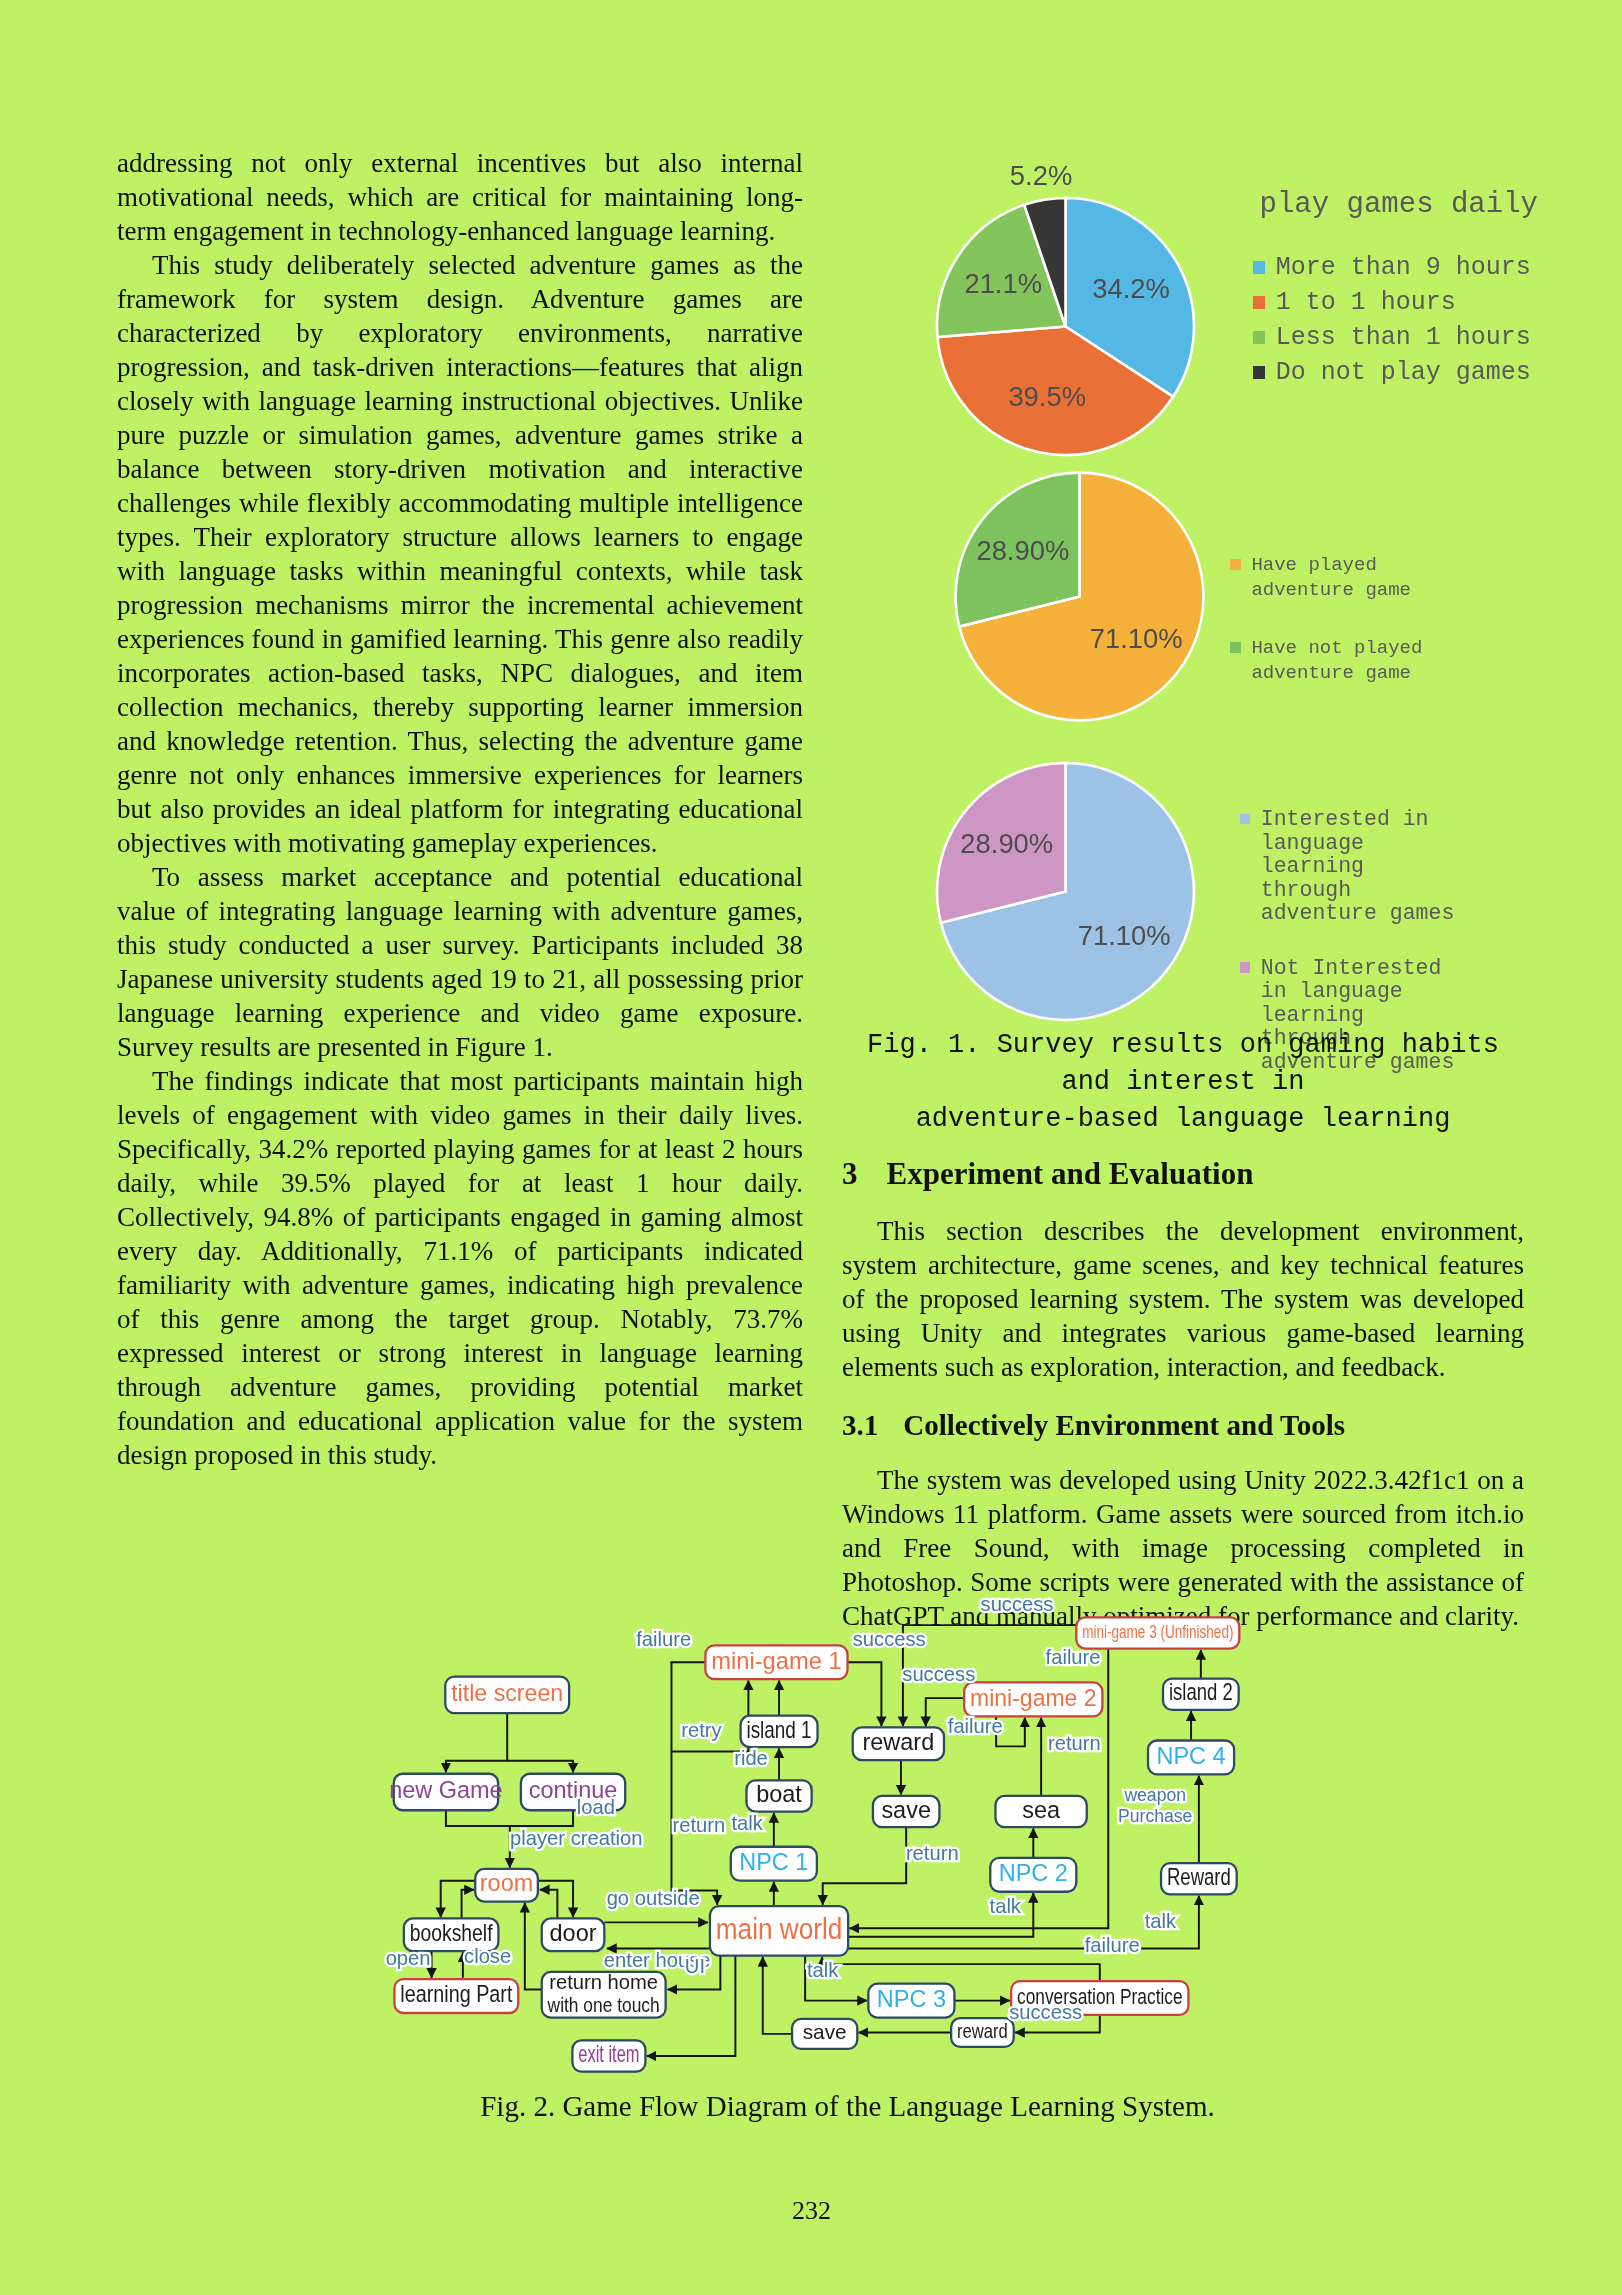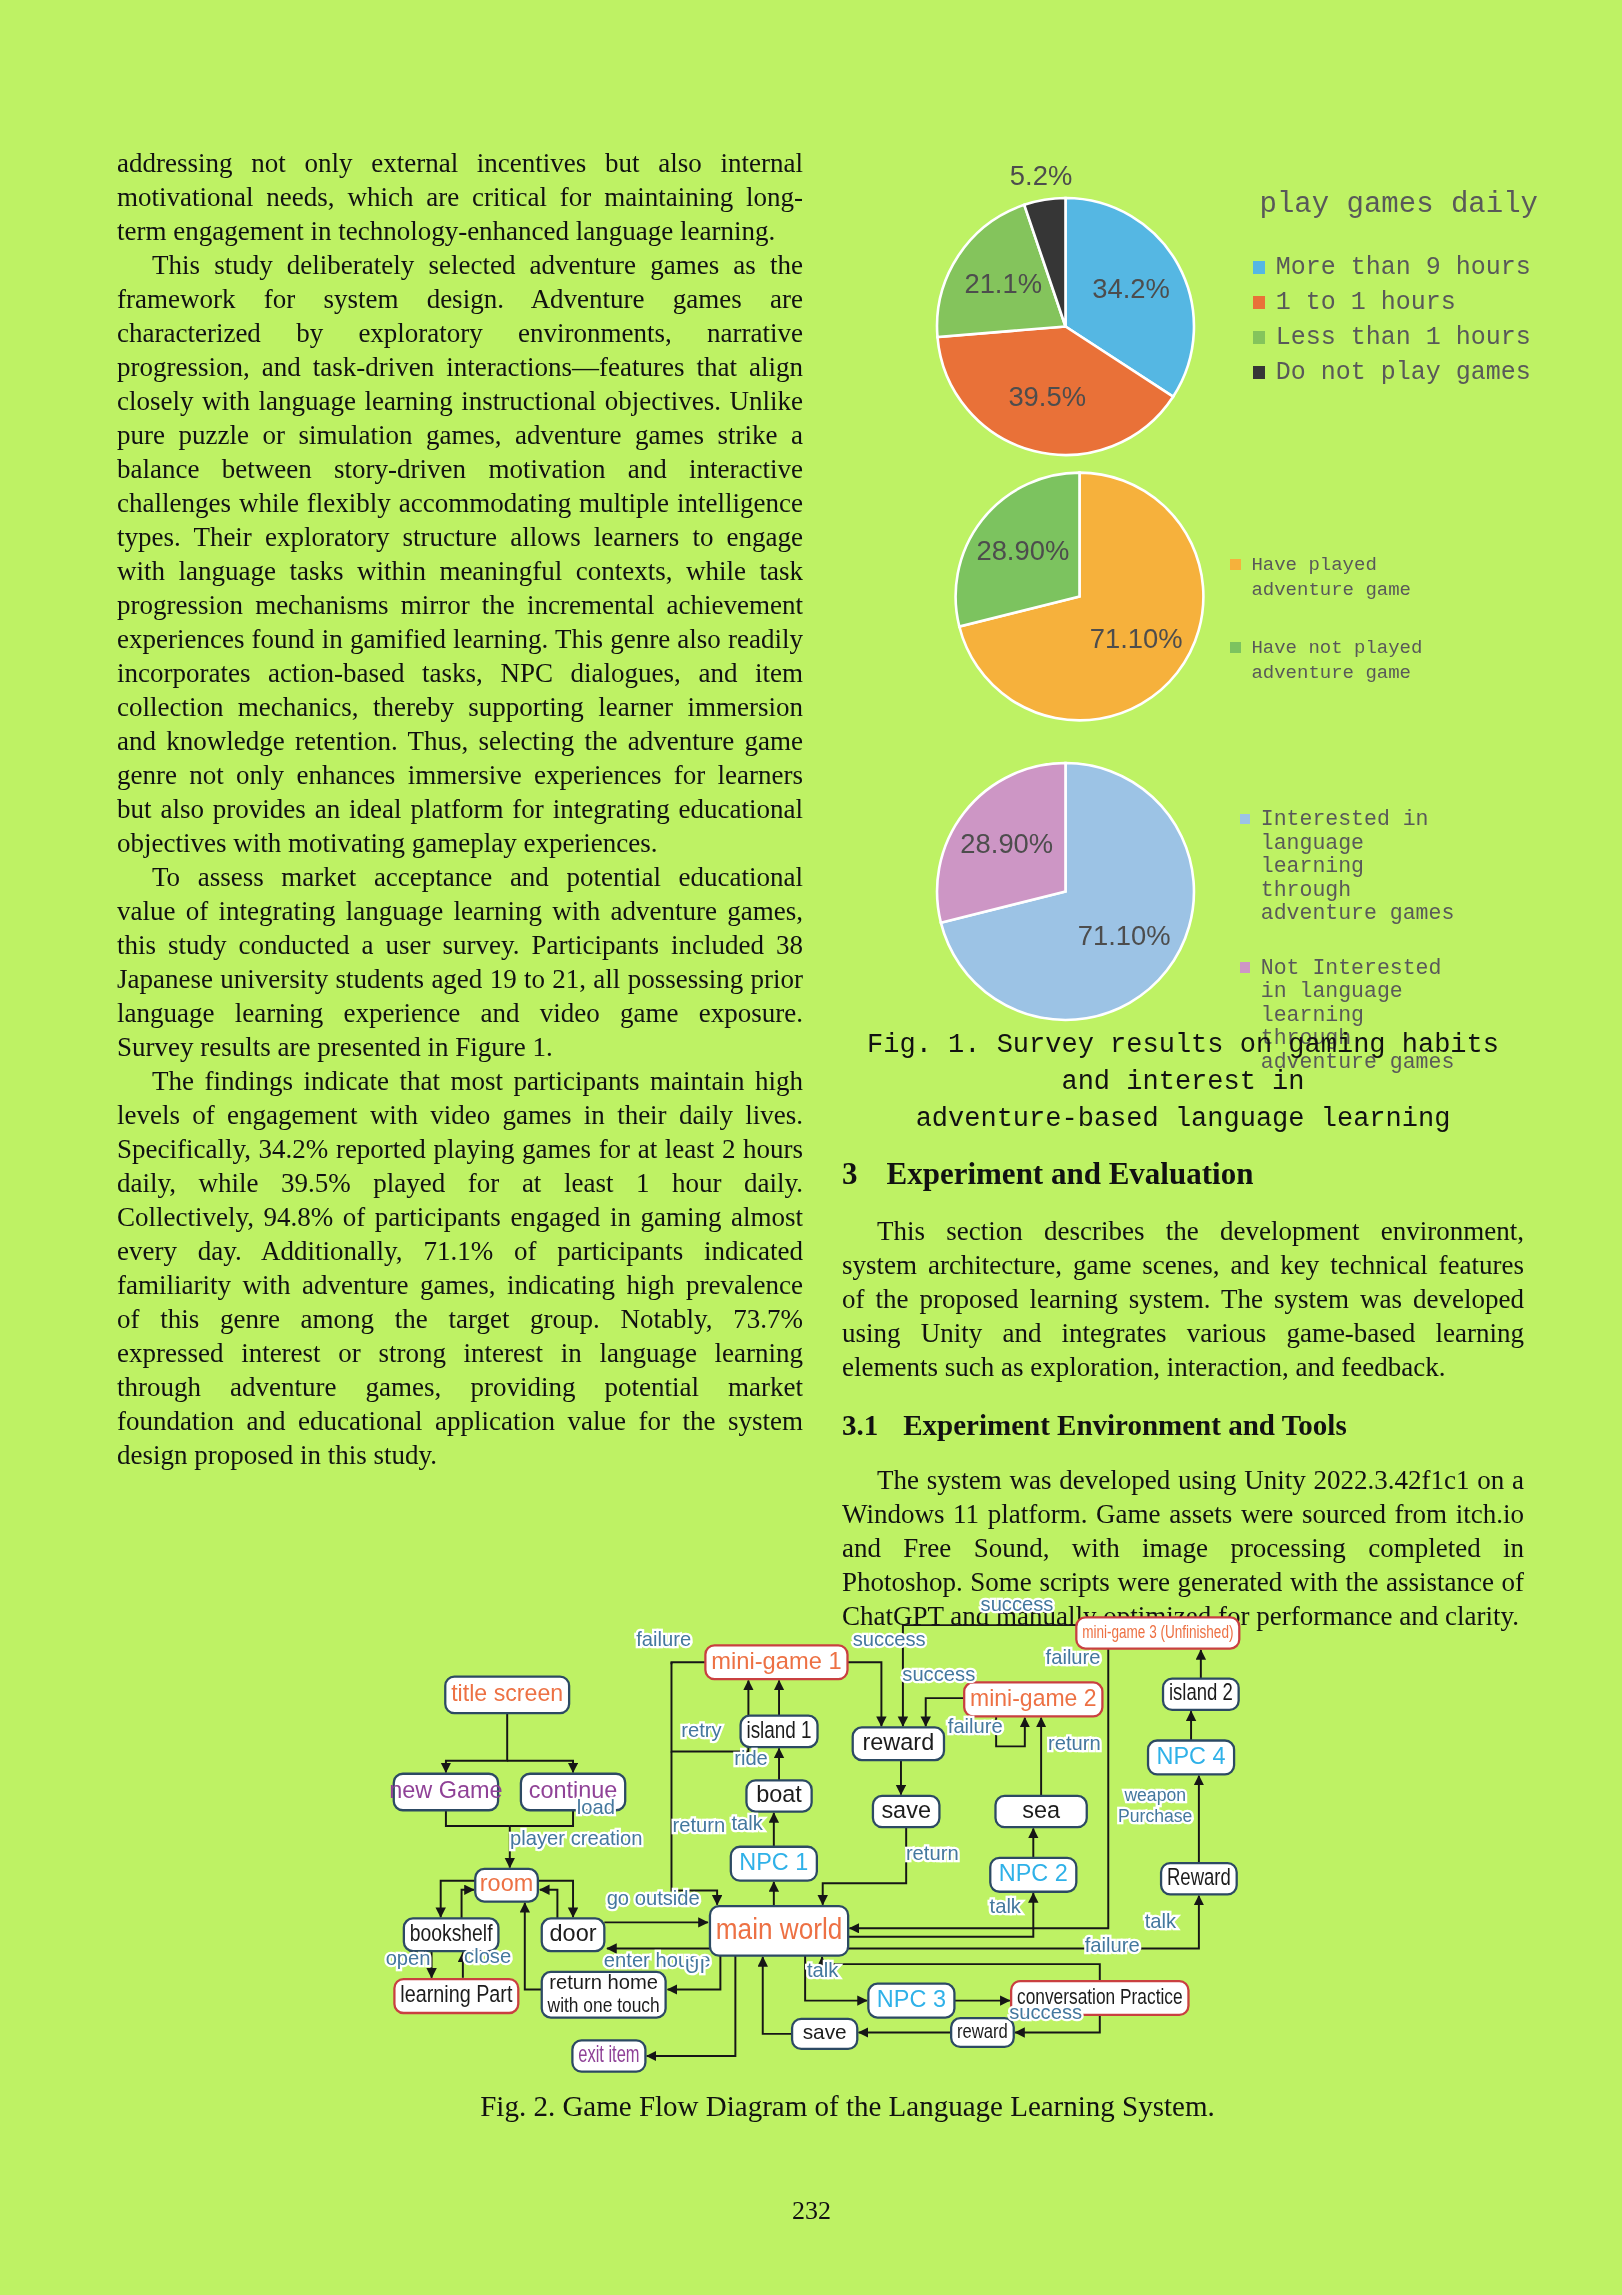--- a/index.html
+++ b/index.html
@@ -109,21 +109,21 @@
     </div>
 
   <div class="caption" style="left:842px; top:1027px; width:682px;">
     <div>Fig. 1. Survey results on gaming habits and interest in</div>
     <div>adventure-based language learning</div>
   </div>
 
   <div class="col" style="left:842px; top:1155px; width:682px;">
     <h1 class="sec"><span class="sec-num">3</span><span>Experiment and Evaluation</span></h1>
     <p class="indent">This section describes the development environment, system architecture, game scenes, and key technical features of the proposed learning system. The system was developed using Unity and integrates various game-based learning elements such as exploration, interaction, and feedback.</p>
-    <h2 class="sec"><span class="sec-num" style="margin-right:25px;">3.1</span><span>Experiment Environment and Tools</span></h2>
+    <h2 class="sec"><span class="sec-num" style="margin-right:25px;">3.1</span><span>Collectively Environment and Tools</span></h2>
     <p class="indent">The system was developed using Unity 2022.3.42f1c1 on a Windows 11 platform. Game assets were sourced from itch.io and Free Sound, with image processing completed in Photoshop. Some scripts were generated with the assistance of ChatGPT and manually optimized for performance and clarity.</p>
   </div>
 
   <svg id="flow" class="flow-svg" width="1017" height="535" viewBox="520 2440 1560 820">
     <defs>
       <marker id="arrow" markerUnits="userSpaceOnUse" markerWidth="18" markerHeight="18" refX="15" refY="8" orient="auto">
         <path d="M0,0 L16,8 L0,16 Z" fill="#161616"></path>
       </marker>
     </defs>
     <g id="flow-edges">

